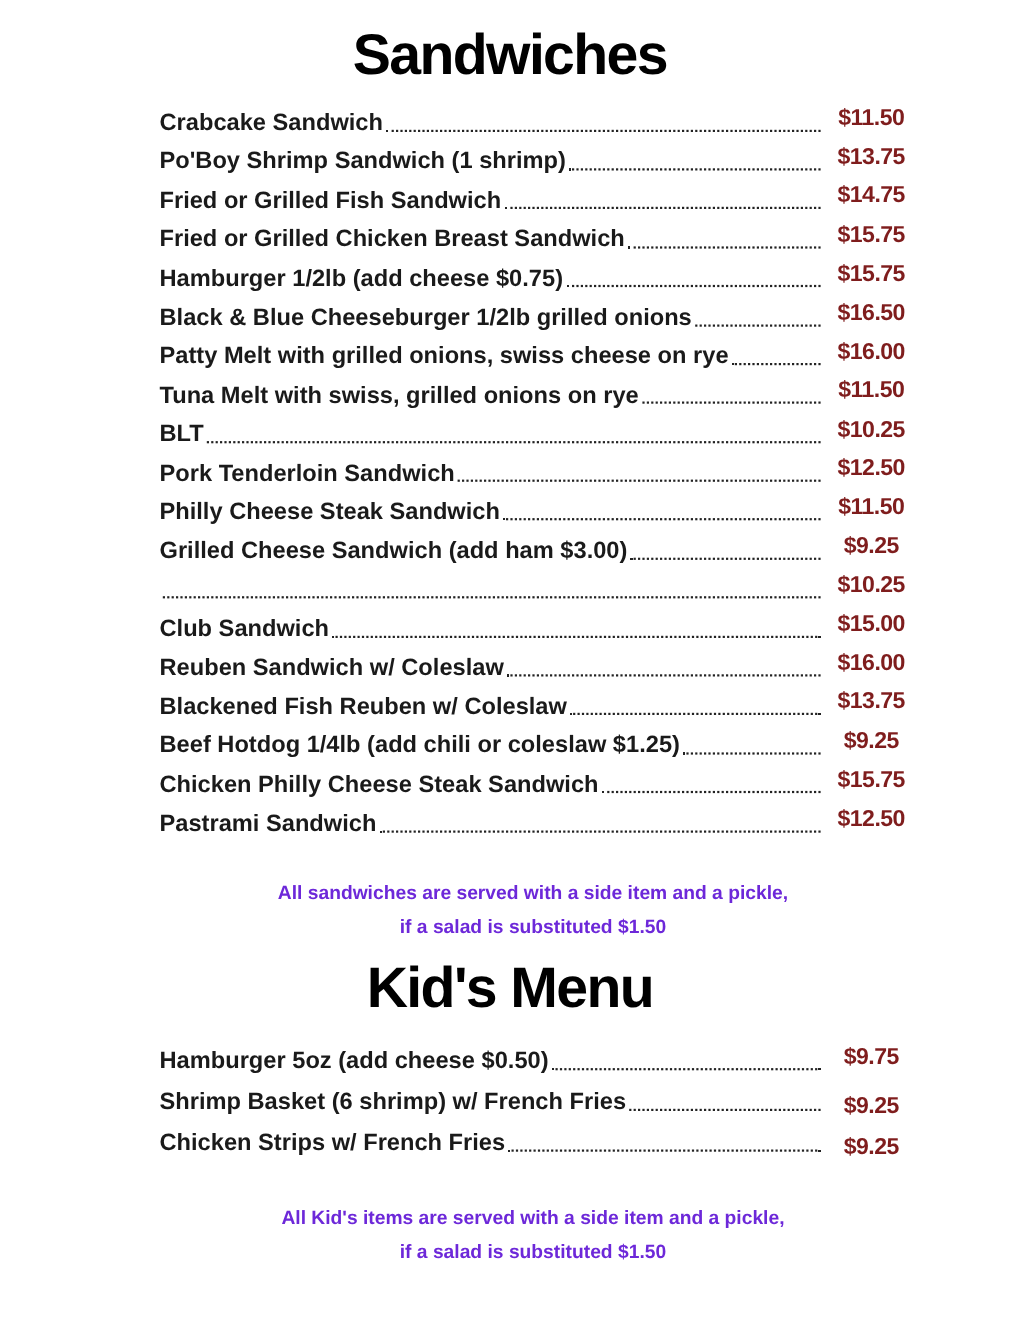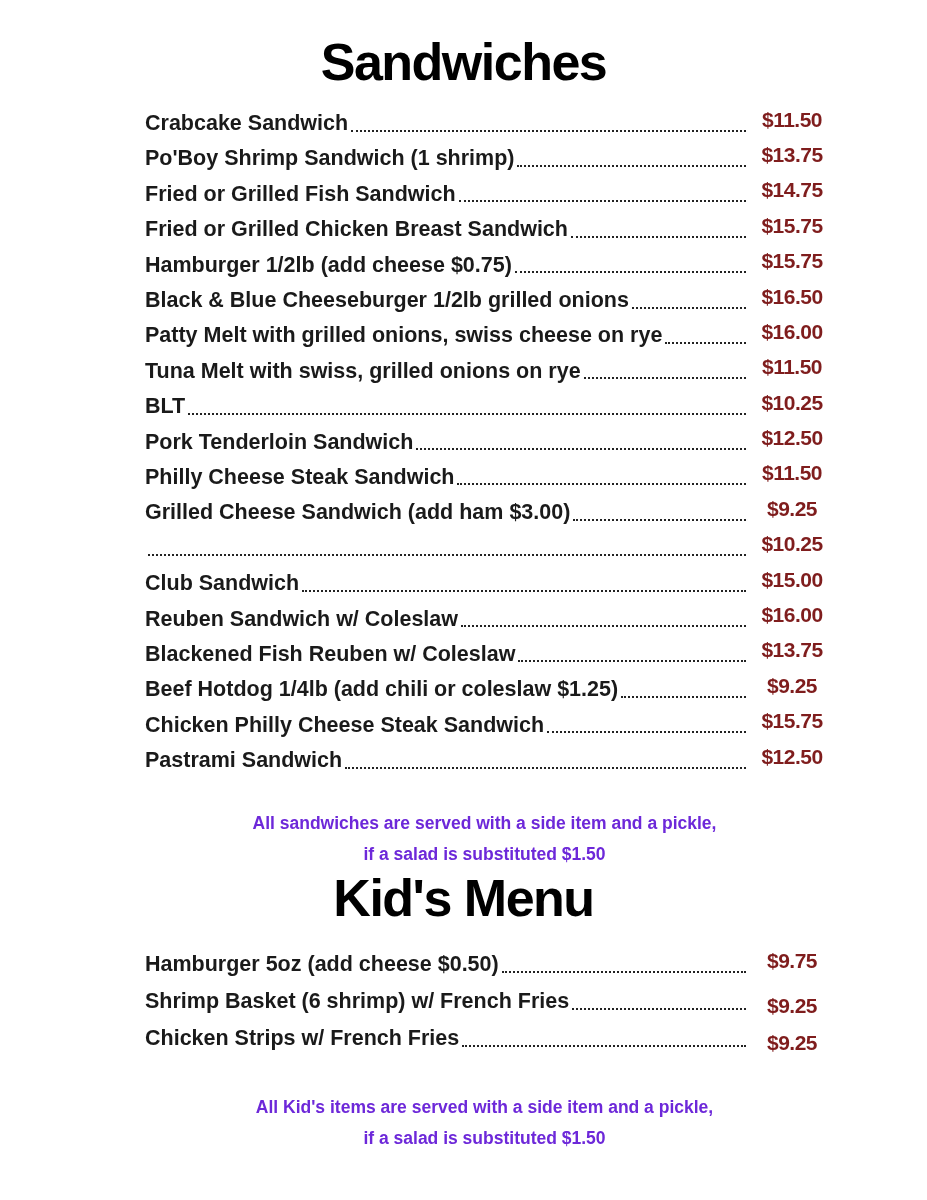--- a/index.html
+++ b/index.html
@@ -18,22 +18,22 @@
   }
   .section-title {
     margin: 0;
     text-align: center;
     font-size: 52px;
     font-weight: bold;
     letter-spacing: -1.5px;
     color: #000000;
     line-height: 1.1;
   }
-  .title-sandwiches { padding-top: 34px; margin-bottom: 12px; }
-  .title-kids { margin-bottom: 16px; }
+  .title-sandwiches { padding-top: 22px; margin-bottom: 12px; }
+  .title-kids { margin-top: 12px; margin-bottom: 16px; }
 
   .menu-list {
     padding-left: 145px;
     padding-right: 97px;
   }
   .menu-row {
     display: flex;
     align-items: flex-end;
     height: 35.4px;
   }

